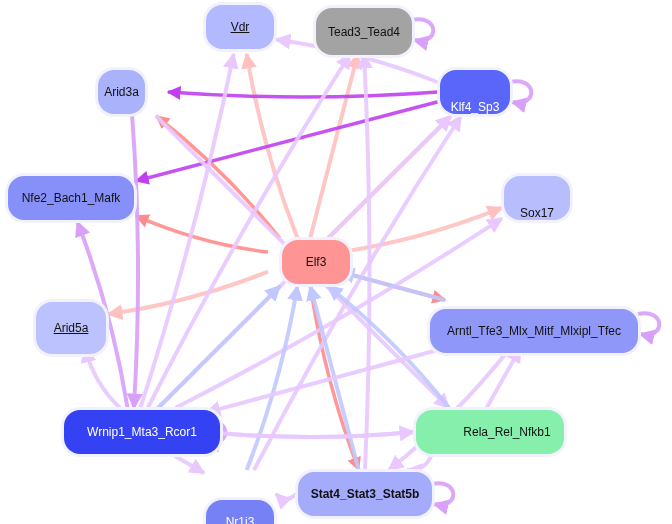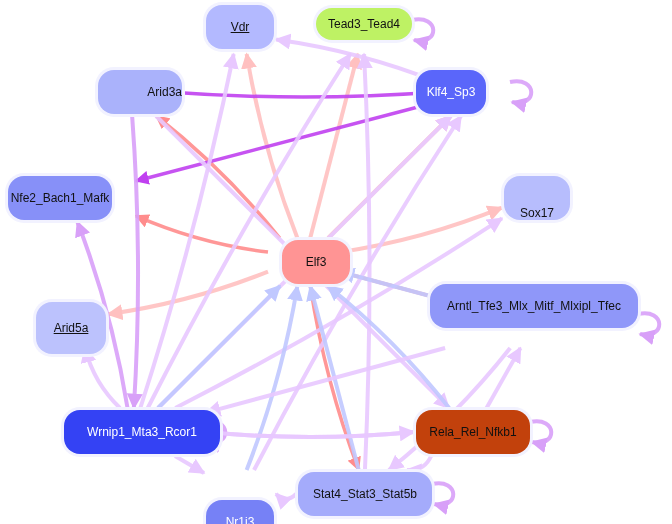--- a/index.html
+++ b/index.html
@@ -73,49 +73,49 @@
       <path d="M444.9677419354839,300 Q392.48387096774195,285.8521739130435 340,271.704347826087" fill="none" stroke="#c0c8ff" stroke-width="4" stroke-opacity="0.9" marker-end="url(#arrow-blue)"></path>
       <path d="M638,314 C666,308 666,340 640,334" fill="none" stroke="#d8a0f8" stroke-width="4" stroke-opacity="0.9" marker-end="url(#arrow-mid_purple)"></path>
       <path d="M510.1411764705882,348 Q456.5918955635223,416.0501785307957 388.8588235294118,470" fill="none" stroke="#e8c8ff" stroke-width="4" stroke-opacity="0.9" marker-end="url(#arrow-light_purple)"></path>
       <path d="M445.1111111111111,348 Q325.55555555555554,380.28 206,412.56" fill="none" stroke="#e8c8ff" stroke-width="4" stroke-opacity="0.9" marker-end="url(#arrow-light_purple)"></path>
     </g>
 </svg>
 <div id="nodes">
     <div class="node" style="left: 206px; top: 5px; width: 68px; height: 44px; background: rgb(179, 185, 255); text-decoration: underline;">
       <span>Vdr</span>
     </div>
-    <div class="node" style="left: 316px; top: 8px; width: 96px; height: 32px; background: #bef264;">
+    <div class="node" style="left: 316px; top: 8px; width: 96px; height: 47px; background: #a3a3a3;">
       <span>Tead3_Tead4</span>
     </div>
-    <div class="node" style="left: 98px; top: 70px; width: 84px; height: 44px; background: rgb(170, 178, 251); justify-content: flex-end;">
+    <div class="node" style="left: 98px; top: 70px; width: 47px; height: 44px; background: rgb(170, 178, 251);">
       <span>Arid3a</span>
     </div>
-    <div class="node dark" style="left: 416px; top: 70px; width: 70px; height: 44px; background: rgb(90, 102, 250);">
+    <div class="node dark" style="left: 440px; top: 70px; width: 70px; height: 44px; background: rgb(90, 102, 250); align-items: flex-end;">
       <span>Klf4_Sp3</span>
     </div>
-    <div class="node" style="left: 8px; top: 176px; width: 104px; height: 44px; background: rgb(135, 144, 248);">
+    <div class="node" style="left: 8px; top: 176px; width: 126px; height: 44px; background: rgb(135, 144, 248);">
       <span>Nfe2_Bach1_Mafk</span>
     </div>
     <div class="node" style="left: 504px; top: 176px; width: 66px; height: 44px; background: rgb(183, 189, 253); align-items: flex-end;">
       <span>Sox17</span>
     </div>
     <div class="node" style="left: 270px; top: 240px; width: 68px; height: 44px; background: rgb(255, 148, 148); margin-left: 12px;">
       <span>Elf3</span>
     </div>
     <div class="node" style="left: 36px; top: 302px; width: 70px; height: 52px; background: rgb(188, 194, 253); text-decoration: underline;">
       <span>Arid5a</span>
     </div>
-    <div class="node" style="left: 430px; top: 284px; width: 208px; height: 44px; background: rgb(143, 151, 249);">
+    <div class="node" style="left: 430px; top: 309px; width: 208px; height: 44px; background: rgb(143, 151, 249);">
       <span>Arntl_Tfe3_Mlx_Mitf_Mlxipl_Tfec</span>
     </div>
     <div class="node dark" style="left: 64px; top: 410px; width: 156px; height: 44px; background: rgb(52, 66, 244);">
       <span>Wrnip1_Mta3_Rcor1</span>
     </div>
-    <div class="node" style="left: 416px; top: 410px; width: 114px; height: 44px; background: #c2410c;">
+    <div class="node" style="left: 416px; top: 410px; width: 114px; height: 44px; background: #86efac; padding-left: 34px;">
       <span>Rela_Rel_Nfkb1</span>
     </div>
     <div class="node dark" style="left: 206px; top: 500px; width: 68px; height: 44px; background: rgb(118, 129, 246);">
       <span>Nr1i3</span>
     </div>
-    <div class="node" style="left: 298px; top: 472px; width: 134px; height: 44px; background: rgb(164, 171, 251);">
+    <div class="node" style="left: 298px; top: 472px; width: 134px; height: 44px; background: rgb(164, 171, 251); font-weight: bold;">
       <span>Stat4_Stat3_Stat5b</span>
     </div>
   </div>
 
 </body></html>

